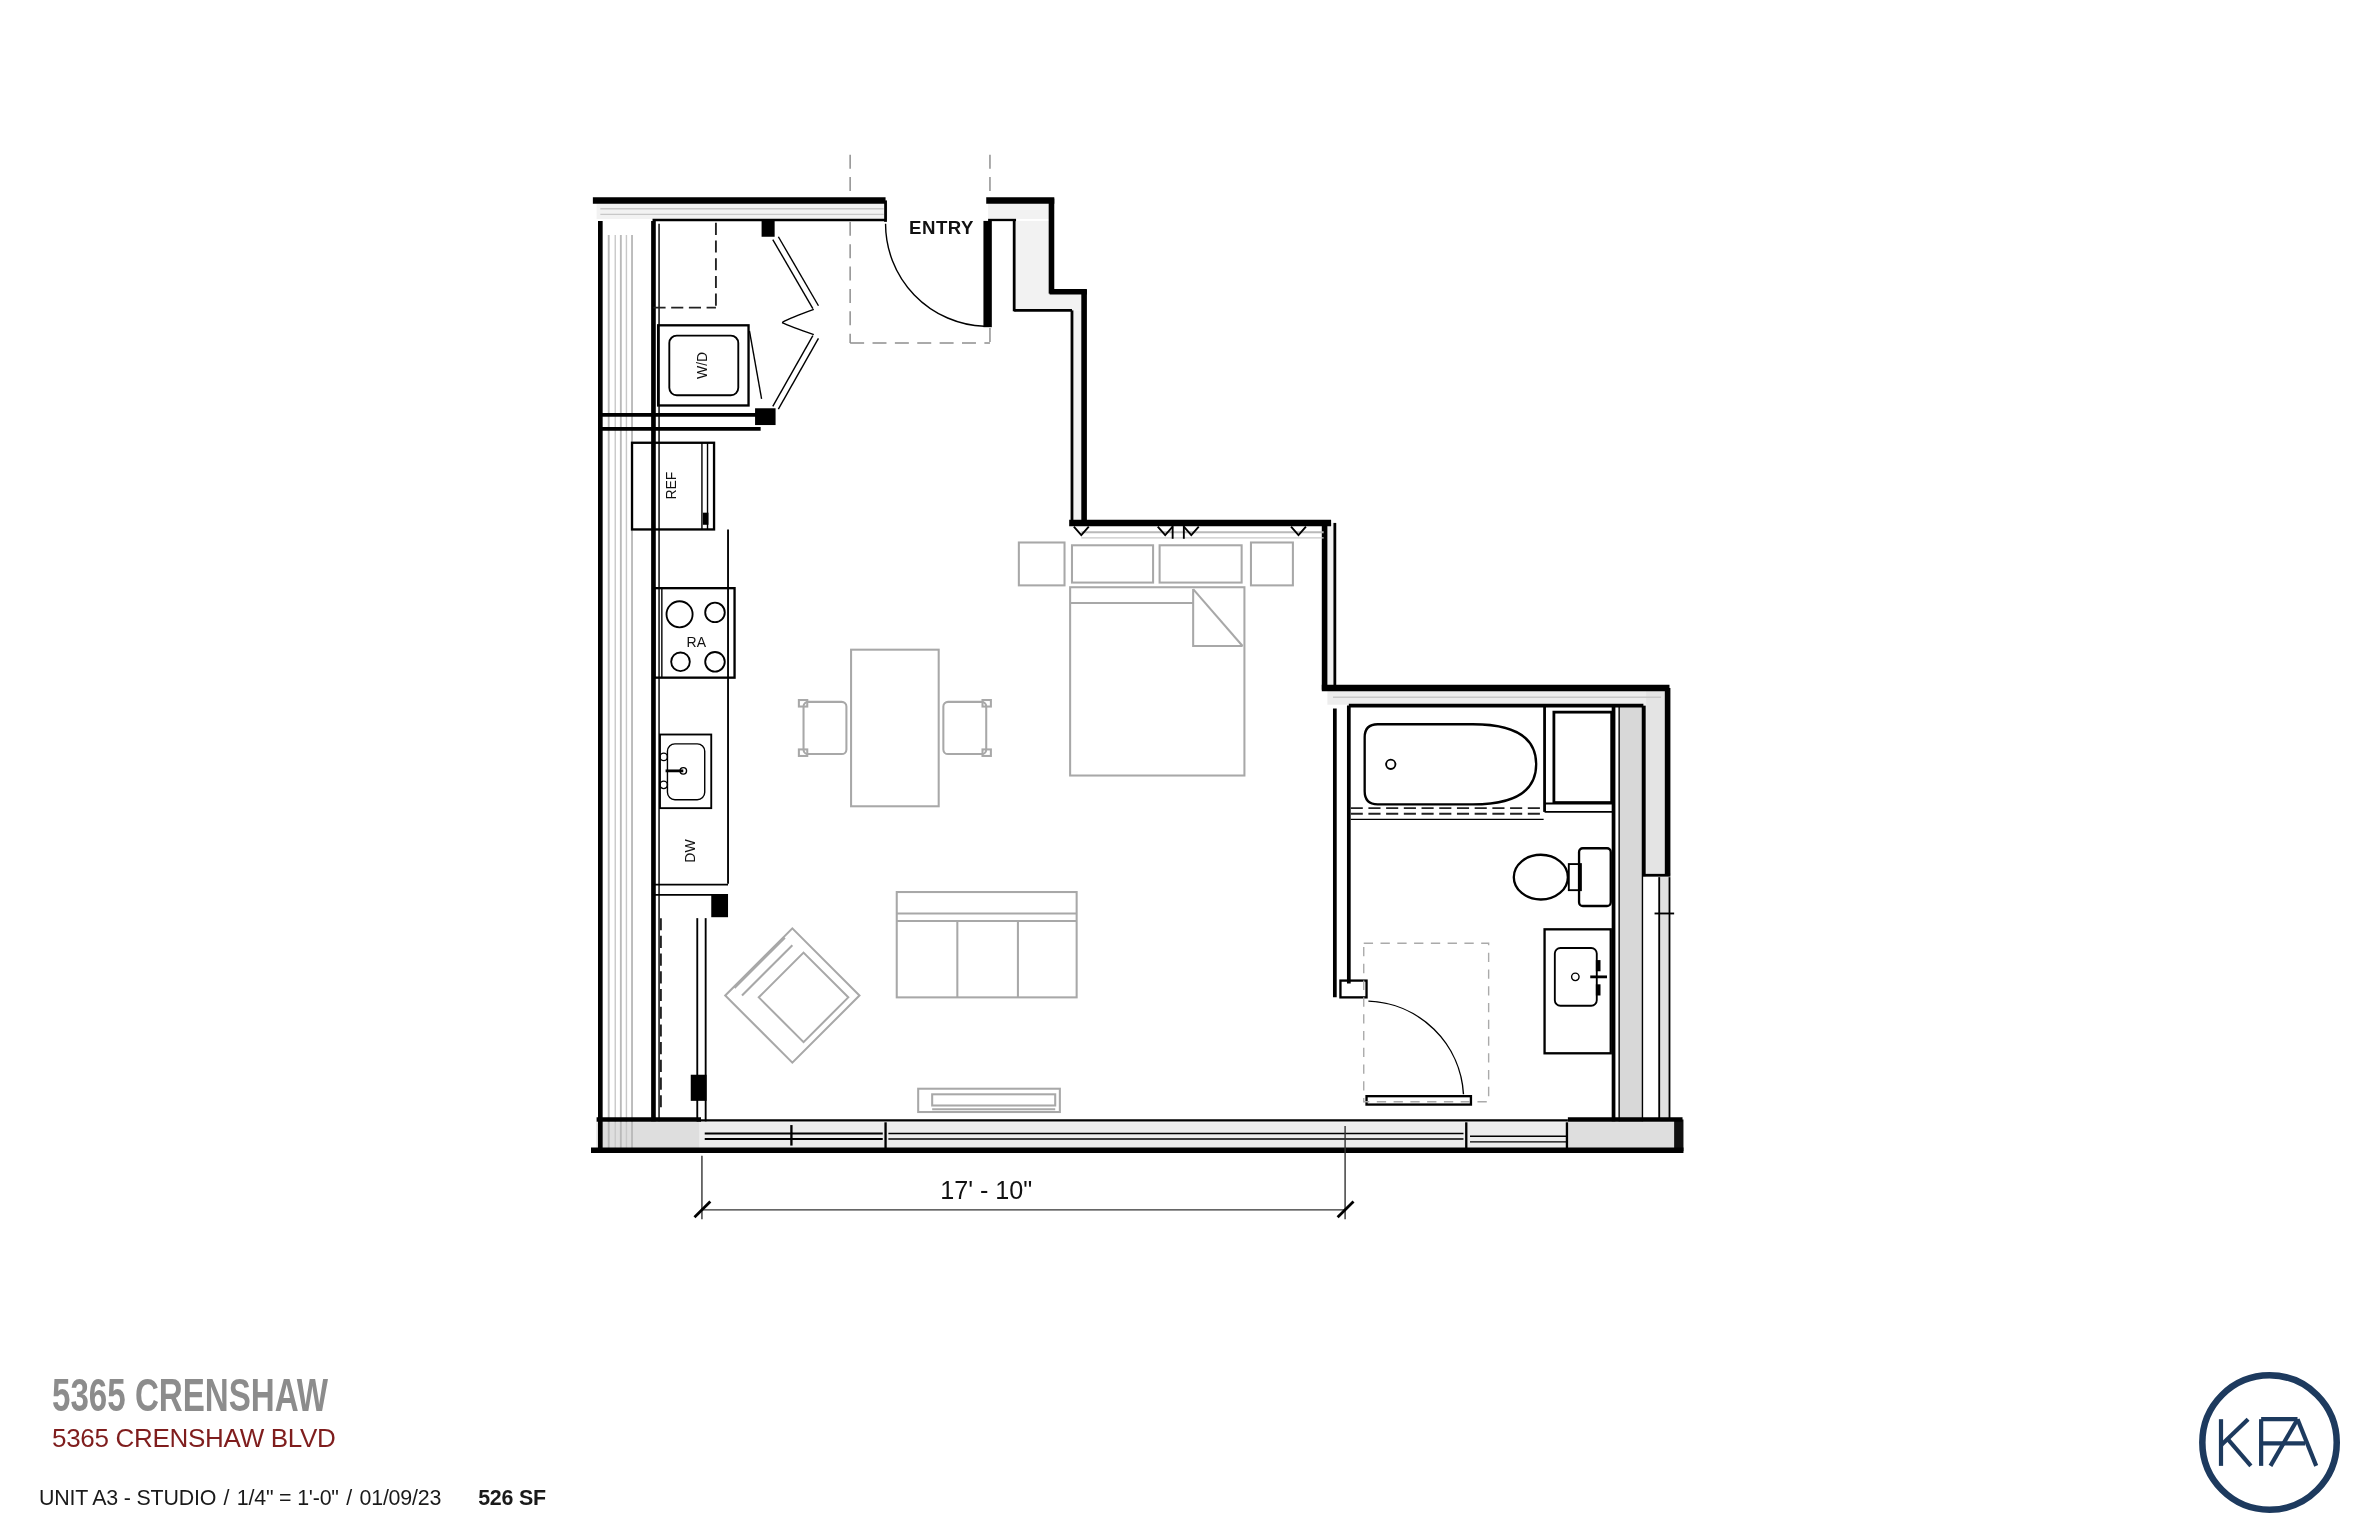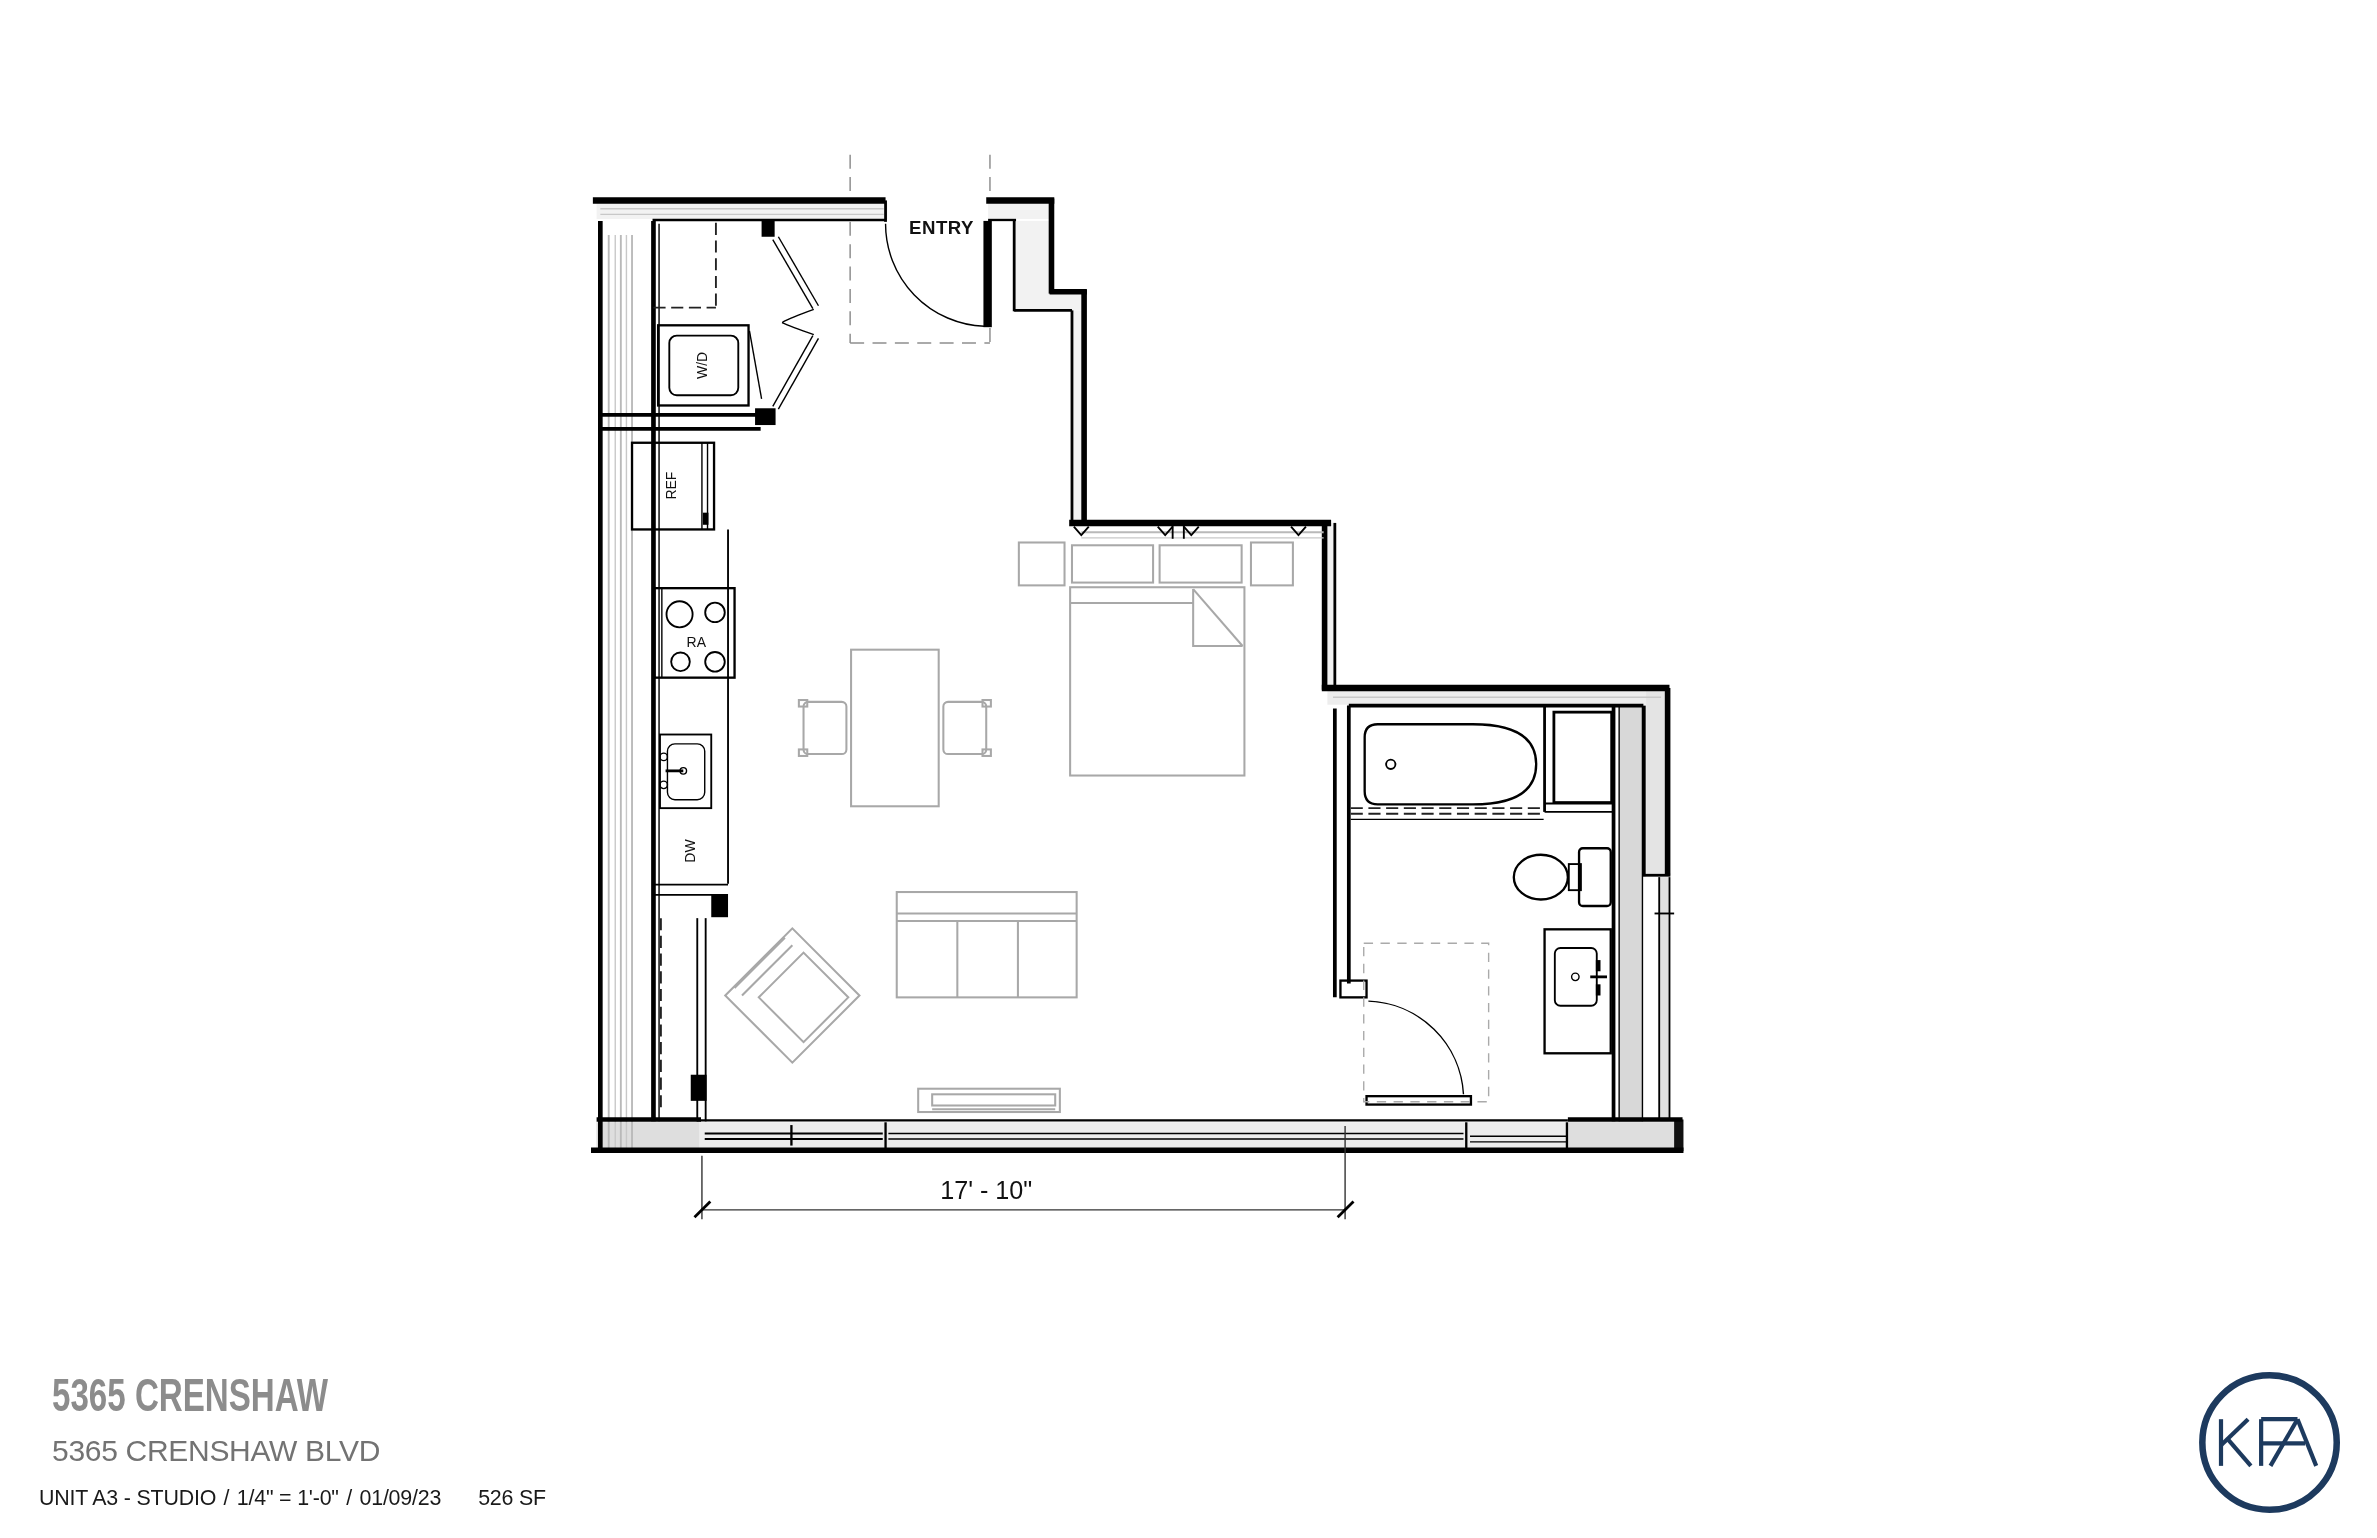--- a/index.html
+++ b/index.html
@@ -20,24 +20,24 @@
   .dashA{stroke:#8f8f8f;stroke-width:1.6;stroke-dasharray:15 9;fill:none}
   .dashB{stroke:#aaaaaa;stroke-width:1.5;stroke-dasharray:10 8;fill:none}
   .dashC{stroke:#222;stroke-width:2;stroke-dasharray:13 6;fill:none}
   .dim{stroke:#333;stroke-width:1.5;fill:none}
   .lbl{font:15px "Liberation Sans",sans-serif;fill:#111;}
   .lbl-entry{font:bold 20px "Liberation Sans",sans-serif;fill:#111;letter-spacing:.5px;}
   .lbl-dim{font:27px "Liberation Sans",sans-serif;fill:#111;}
   
   .title-block{position:absolute;left:52px;top:1372px;width:653px;}
   .tb-project{font-weight:bold;font-size:46px;color:#8c8c8c;letter-spacing:0px;transform:scaleX(.72);transform-origin:left top;white-space:nowrap;line-height:1;}
-  .tb-addr{font-size:30px;color:#737373;line-height:1.18;margin-top:15px;letter-spacing:-0.3px;}
+  .tb-addr{font-size:26px;color:#7f1d1d;line-height:1.18;margin-top:5px;letter-spacing:-0.3px;}
   .tb-unitline{position:absolute;left:39px;top:1486px;font-size:21.4px;color:#1a1a1a;white-space:nowrap;letter-spacing:-0.2px;}
   .tb-unitline .sep{margin:0 7.5px;}
-  .tb-area{margin-left:37px;}
+  .tb-area{margin-left:37px;font-weight:bold;}
   .logo{position:absolute;left:2193px;top:1366px;}
 </style>
 </head>
 <body>
 
 <div class="canvas">
 
 <svg width="2377" height="1538" viewBox="0 0 2550 1650">
 
   <g>

